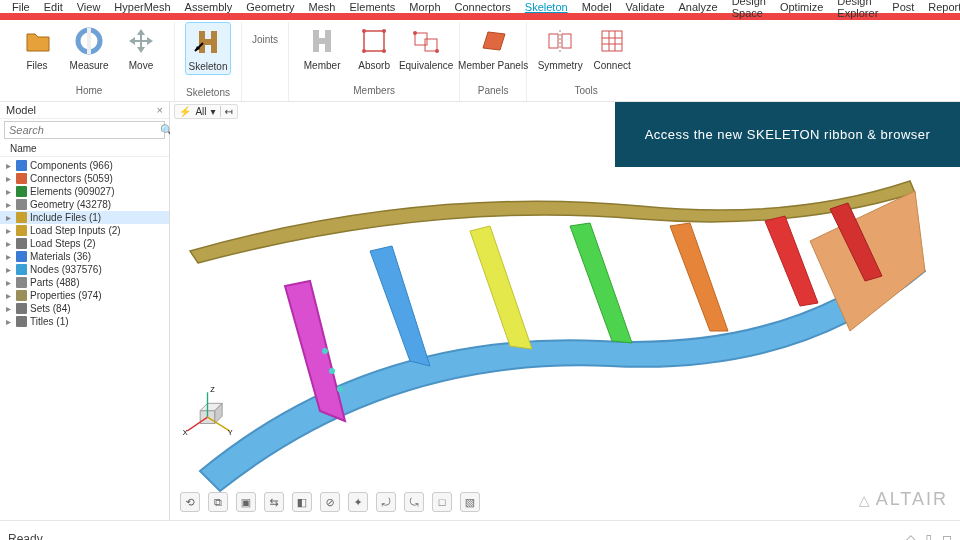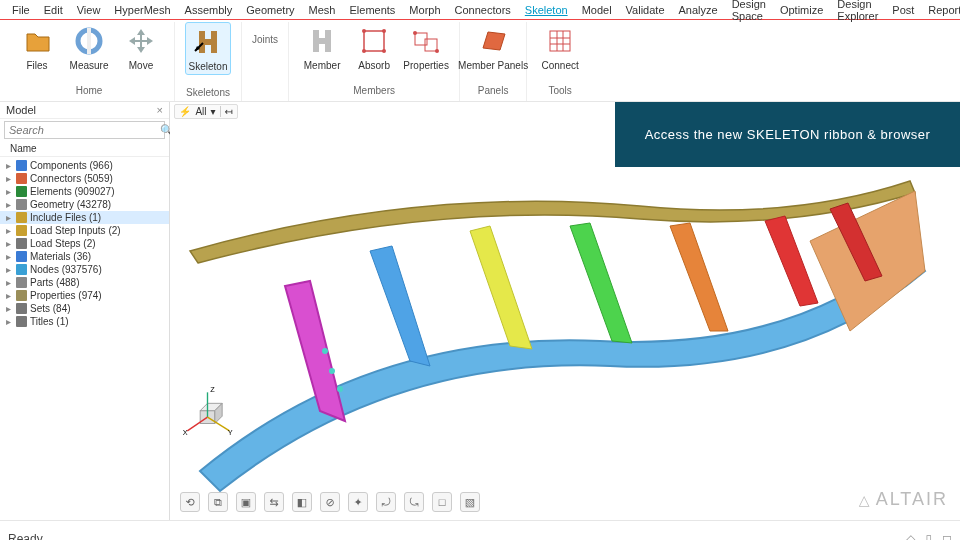--- a/index.html
+++ b/index.html
@@ -1,19 +1,19 @@
 <!DOCTYPE html>
 <html><head>
 <meta charset="utf-8">
 <style>
 * { margin:0; padding:0; box-sizing:border-box; font-family:"Segoe UI",Arial,sans-serif; }
 body { width:960px; height:540px; background:#fff; overflow:hidden; position:relative; font-size:11px; color:#333; }
 
 
-.menubar { display:flex; align-items:center; height:20px; padding:0 6px; border-bottom:1px solid #ef4444; gap:2px; }
+.menubar { display:flex; align-items:center; height:20px; padding:0 6px; border-bottom:7px solid #ef4444; gap:2px; }
 .menubar .item { padding:1px 6px; cursor:pointer; font-size:11px; }
 .menubar .item.active { color:#0099c8; text-decoration:underline; }
 .menubar .spacer { flex:1; }
 
 
 .ribbon { display:flex; height:82px; border-bottom:1px solid #e6e6e6; padding:2px 11px 0 4px; }
 .ribbon-group { display:flex; flex-direction:column; align-items:center; padding:0 10px; border-right:1px solid #eee; }
 .ribbon-group:last-child { border-right:none; }
 .ribbon-items { display:flex; gap:6px; }
 .ribbon-item { display:flex; flex-direction:column; align-items:center; width:46px; cursor:pointer; border-radius:3px; padding:2px 0; }
@@ -159,40 +159,50 @@
         </div>
         <div class="ribbon-item">
           <div class="icon">
             <svg width="30" height="30">
               <rect x="4" y="7" width="12" height="12" fill="none" stroke="#d14d4d"></rect>
               <rect x="14" y="13" width="12" height="12" fill="none" stroke="#d14d4d"></rect>
               <circle cx="4" cy="7" r="2" fill="#d14d4d"></circle>
               <circle cx="26" cy="25" r="2" fill="#d14d4d"></circle>
             </svg>
           </div>
-          <div class="label">Properties</div>
+          <div class="label">Equivalence</div>
         </div>
       </div>
       <div class="group-label">Members</div>
     </div>
     <div class="ribbon-group">
       <div class="ribbon-items">
         <div class="ribbon-item">
           <div class="icon">
             <svg width="30" height="30">
               <polygon points="5,22 10,6 27,8 22,24" fill="#e06840" stroke="#b84820"></polygon>
             </svg>
           </div>
           <div class="label">Member Panels</div>
         </div>
       </div>
       <div class="group-label">Panels</div>
     </div>
     <div class="ribbon-group">
       <div class="ribbon-items">
+        <div class="ribbon-item">
+          <div class="icon">
+            <svg width="30" height="30">
+              <rect x="4" y="8" width="9" height="14" fill="none" stroke="#d14d4d"></rect>
+              <rect x="17" y="8" width="9" height="14" fill="none" stroke="#d14d4d"></rect>
+              <line x1="15" y1="4" x2="15" y2="26" stroke="#888" stroke-dasharray="2"></line>
+            </svg>
+          </div>
+          <div class="label">Symmetry</div>
+        </div>
         <div class="ribbon-item">
           <div class="icon">
             <svg width="30" height="30">
               <rect x="5" y="5" width="20" height="20" fill="none" stroke="#d14d4d"></rect>
               <line x1="5" y1="12" x2="25" y2="12" stroke="#d14d4d"></line>
               <line x1="5" y1="18" x2="25" y2="18" stroke="#d14d4d"></line>
               <line x1="12" y1="5" x2="12" y2="25" stroke="#d14d4d"></line>
               <line x1="18" y1="5" x2="18" y2="25" stroke="#d14d4d"></line>
             </svg>
           </div>

